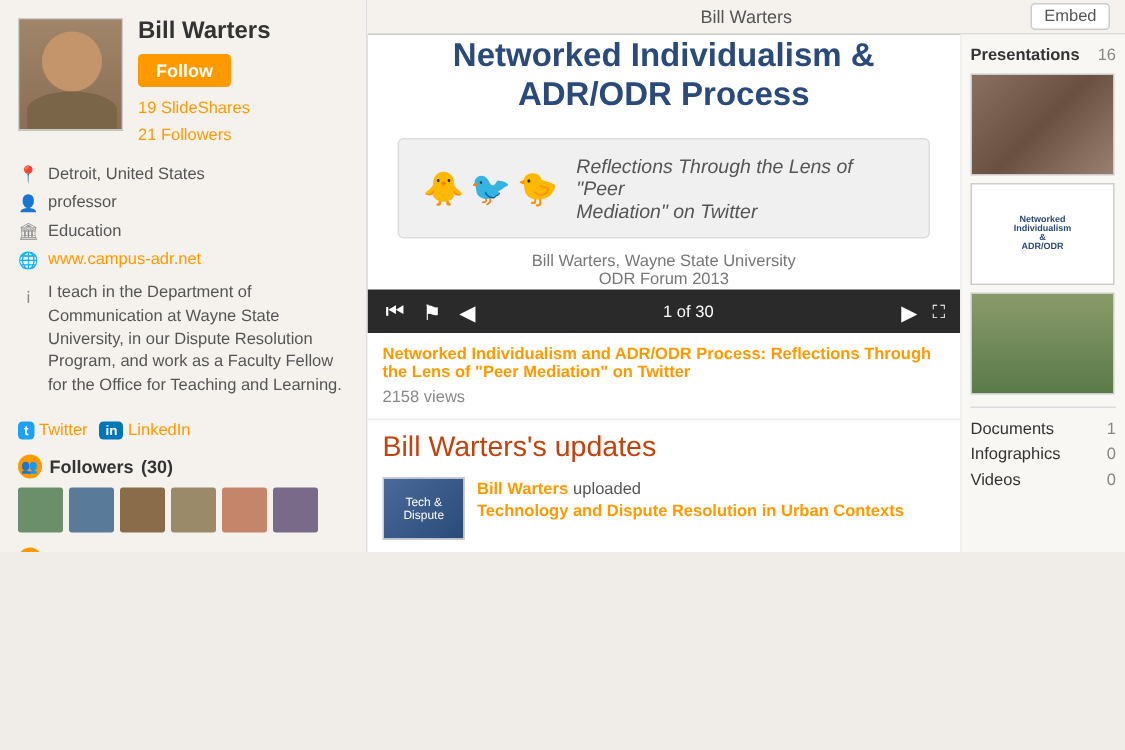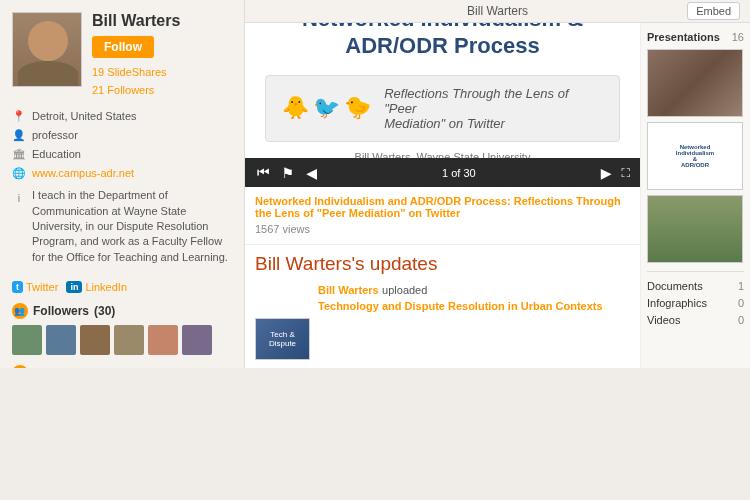--- a/index.html
+++ b/index.html
@@ -348,21 +348,20 @@
       gap: 8px;
       align-items: flex-start;
     }
     .update-thumb {
       width: 55px;
       height: 42px;
       background: #ddd;
       flex-shrink: 0;
       border: 1px solid #ccc;
       overflow: hidden;
-      margin-top: 35px;
     }
     .update-thumb-inner {
       width: 100%;
       height: 100%;
       background: linear-gradient(135deg, #4a6a9a, #2a4a7a);
       display: flex;
       align-items: center;
       justify-content: center;
       color: white;
       font-size: 8px;
@@ -575,21 +574,21 @@
           <button class="ctrl-btn">⏮</button>
           <button class="ctrl-btn">⚑</button>
           <button class="ctrl-btn">◀</button>
           <span class="slide-counter">1 of 30</span>
           <button class="ctrl-btn">▶</button>
           <button class="fullscreen-btn">⛶</button>
         </div>
 
         <div class="slide-info">
           <a href="#" class="slide-info-title">Networked Individualism and ADR/ODR Process: Reflections Through the Lens of "Peer Mediation" on Twitter</a>
-          <span class="slide-views">1567 views</span>
+          <span class="slide-views">2158 views</span>
         </div>
 
         <div class="updates-section">
           <div class="updates-title">Bill Warters's updates</div>
           <div class="update-item">
             <div class="update-thumb">
               <div class="update-thumb-inner">Tech &amp; Dispute</div>
             </div>
             <div class="update-info">
               <span>

